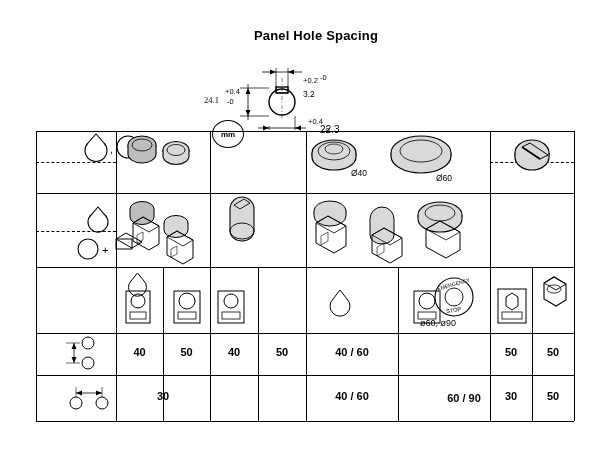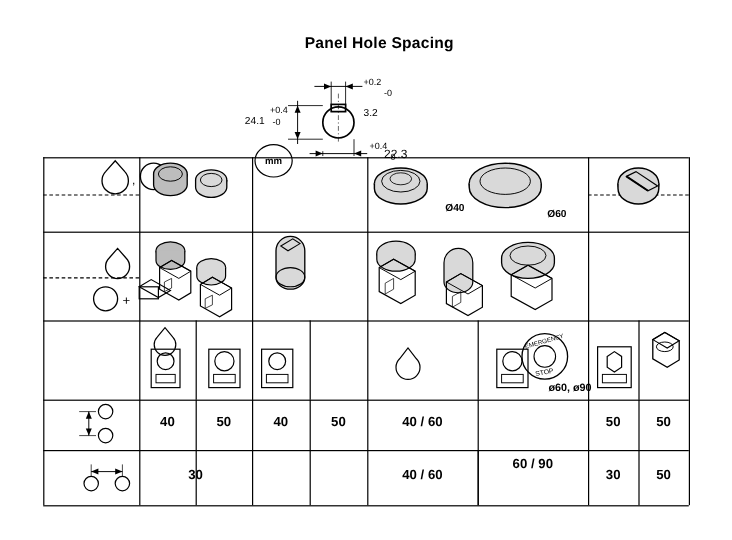--- a/index.html
+++ b/index.html
@@ -34,21 +34,21 @@
   .dimtxt{position:absolute;font-size:7.5px;line-height:1.05;white-space:nowrap;}
 
   
   .tbl{position:absolute;left:36px;top:131px;width:538px;height:290px;}
   .tbl .h{position:absolute;background:#000;height:1px;}
   .tbl .hd{position:absolute;height:0;border-top:1px dashed #000;}
   .tbl .v{position:absolute;background:#000;width:1px;}
   .cellnum{
     position:absolute;text-align:center;font-size:11px;font-weight:bold;
   }
-  .lblb{position:absolute;font-size:8.5px;font-weight:bold;white-space:nowrap;margin-left:20px;}
+  .lblb{position:absolute;font-size:8.5px;font-weight:normal;white-space:nowrap;}
 
   svg{position:absolute;left:0;top:0;overflow:visible;}
   .ln{stroke:#000;fill:none;}
   .fil{fill:#000;}
   .gr{fill:#d9d9d9;stroke:#000;}
   .gr2{fill:#bdbdbd;stroke:#000;}
 </style>
 </head>
 <body>
 
@@ -80,26 +80,26 @@
       <path d="M48,30 L45.5,36 L50.5,36 Z" class="fil"></path>
       <path d="M48,58 L45.5,52 L50.5,52 Z" class="fil"></path>
 
       <line x1="58" y1="70" x2="106" y2="70" class="ln" stroke-width="0.8"></line>
       <path d="M69,70 L63,67.5 L63,72.5 Z" class="fil"></path>
       <path d="M95,70 L101,67.5 L101,72.5 Z" class="fil"></path>
 
       <line x1="82" y1="20" x2="82" y2="62" class="ln" stroke-width="0.5" stroke-dasharray="4,2,1,2"></line>
     </svg>
 
-    <div class="dimtxt" style="left:103px;top:7px;">+0.2</div>
+    <div class="dimtxt" style="left:103px;top:19px;">+0.2</div>
     <div class="dimtxt" style="left:103px;top:14px;font-size:8.5px;margin-top:18px;">3.2</div>
     <div class="dimtxt" style="left:120px;top:16px;">-0</div>
 
     <div class="dimtxt" style="left:25px;top:30px;">+0.4</div>
-    <div class="dimtxt" style="left:4px;top:38px;font-size:8.5px;">24.1</div>
+    <div class="dimtxt" style="left:4px;top:38px;font-size:8.5px;font-family:Liberation Serif, serif;">24.1</div>
     <div class="dimtxt" style="left:27px;top:40px;">-0</div>
 
     <div class="dimtxt" style="left:108px;top:60px;">+0.4</div>
     <div class="dimtxt" style="left:120px;top:67px;font-size:10px;">22.3</div>
     <div class="dimtxt" style="left:123px;top:69px;">-0</div>
   </div>
 
   <div class="tbl">
 
     <div class="h" style="left:0;top:0;width:538px;"></div>
@@ -268,30 +268,30 @@
       <circle cx="66" cy="272" r="6" class="ln" stroke-width="1" fill="#fff"></circle>
       <line x1="40" y1="262" x2="66" y2="262" class="ln" stroke-width="0.8"></line>
       <path d="M40,262 L46,259.5 L46,264.5 Z" class="fil"></path>
       <path d="M66,262 L60,259.5 L60,264.5 Z" class="fil"></path>
       <line x1="40" y1="266" x2="40" y2="256" class="ln" stroke-width="0.6"></line>
       <line x1="66" y1="266" x2="66" y2="256" class="ln" stroke-width="0.6"></line>
     </svg>
 
     <div class="lblb" style="left:315px;top:37px;">Ø40</div>
     <div class="lblb" style="left:400px;top:42px;">Ø60</div>
-    <div class="lblb" style="left:401px;top:187px;font-size:9px;">ø60, ø90</div>
+    <div class="lblb" style="left:384px;top:187px;font-size:9px;">ø60, ø90</div>
 
     <div class="cellnum" style="left:80px;top:215px;width:47px;">40</div>
     <div class="cellnum" style="left:127px;top:215px;width:47px;">50</div>
     <div class="cellnum" style="left:174px;top:215px;width:48px;">40</div>
     <div class="cellnum" style="left:222px;top:215px;width:48px;">50</div>
     <div class="cellnum" style="left:270px;top:215px;width:92px;">40 / 60</div>
     <div class="cellnum" style="left:454px;top:215px;width:42px;">50</div>
     <div class="cellnum" style="left:496px;top:215px;width:42px;">50</div>
 
-    <div class="cellnum" style="left:362px;top:250px;width:92px;">60 / 90</div>
+    <div class="cellnum" style="left:362px;top:261px;width:92px;padding-left:20px;">60 / 90</div>
 
     <div class="cellnum" style="left:80px;top:259px;width:94px;">30</div>
     <div class="cellnum" style="left:270px;top:259px;width:92px;">40 / 60</div>
     <div class="cellnum" style="left:454px;top:259px;width:42px;">30</div>
     <div class="cellnum" style="left:496px;top:259px;width:42px;">50</div>
   </div>
 </div>
 
 </body></html>

